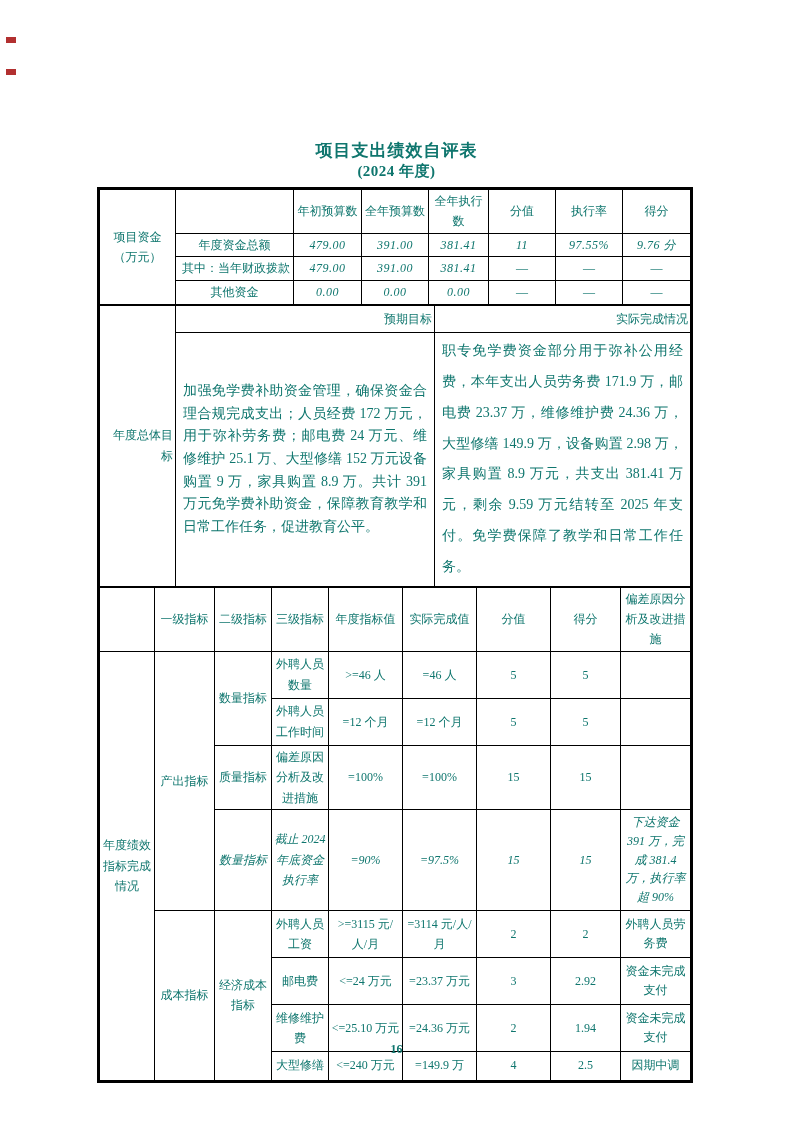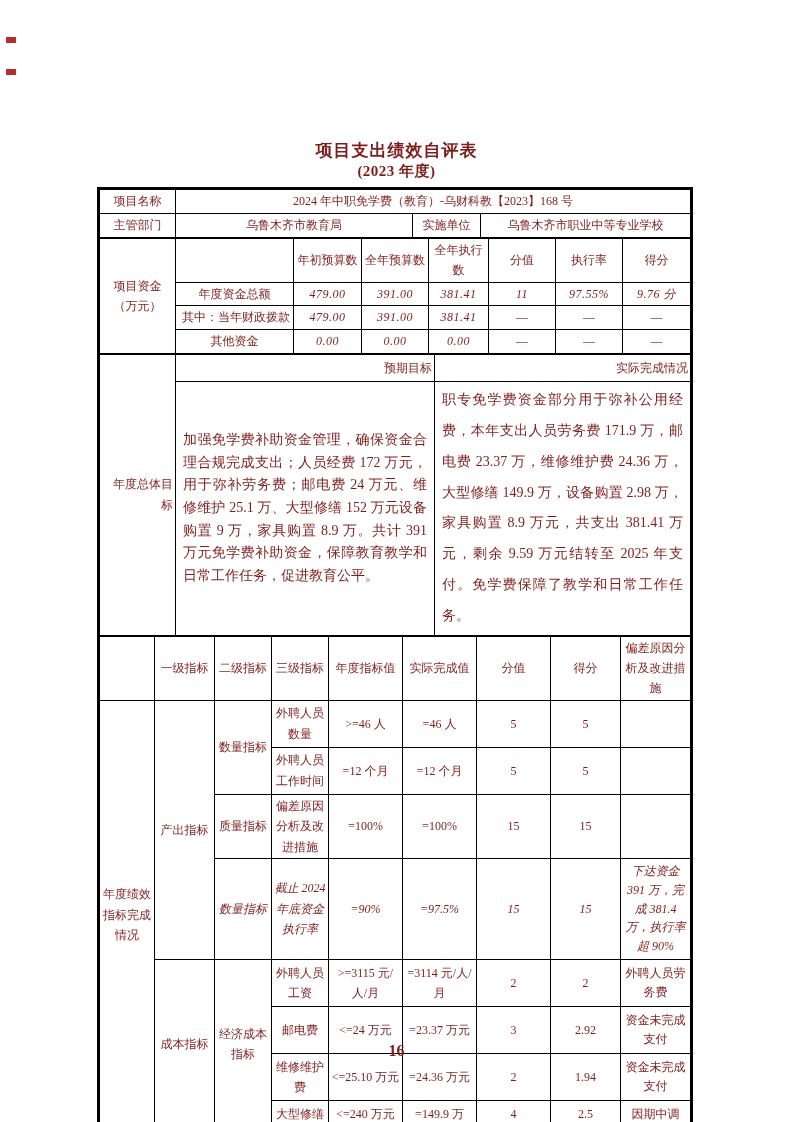--- a/index.html
+++ b/index.html
@@ -1,17 +1,17 @@
 <!DOCTYPE html>
 <html><head>
 <meta charset="utf-8">
 <style>
   html,body{margin:0;padding:0;background:#e8e8e8;}
   .page{position:relative;width:793px;height:1122px;background:#ffffff;margin:0 auto;
-        font-family:"Liberation Serif","DejaVu Serif",serif;color:#7f1d1d;overflow:hidden;}
+        font-family:"Liberation Serif","DejaVu Serif",serif;color:#0f766e;overflow:hidden;}
   .red-mark{position:absolute;left:6px;width:10px;height:6px;}
   .rm1{top:37px;} .rm2{top:69px;}
   .title{position:absolute;top:139px;left:0;width:100%;text-align:center;
          font-size:17px;font-weight:bold;letter-spacing:1px;}
   .subtitle{position:absolute;top:162px;left:0;width:100%;text-align:center;
             font-size:15px;font-weight:bold;letter-spacing:0.5px;}
   .tbl-wrap{position:absolute;left:97px;top:187px;width:592px;border:2px solid #000;background:#fff;}
   table{width:100%;border-collapse:collapse;table-layout:fixed;}
   td{border:1px solid #000;text-align:center;vertical-align:middle;
      font-size:12px;line-height:1.7;padding:1px 2px;word-break:break-word;}
@@ -19,55 +19,35 @@
   .h23 td{height:21px;} .h40 td{height:38px;} .h22 td{height:20px;}
   .h26 td{height:24px;text-align:right;} .h142{height:140px;} .h62 td{height:60px;}
   .h46 td{height:44px;} .h100 td{height:98px;font-style:italic;} .h28 td{height:26px;line-height:1.4;}
   .left{text-align:left;padding-left:6px;}
   .goal-text{text-align:justify;vertical-align:middle;padding:3px 7px;font-size:14px;}
   .goal-expected{line-height:1.62;}
   .goal-actual{line-height:2.2;}
   .note-cell{line-height:1.55;padding:1px 3px;}
   .num{letter-spacing:0.5px;font-style:italic;}
   .page-number{position:absolute;top:1042px;left:0;width:100%;text-align:center;
-               font-size:16px;font-weight:bold;}
+               font-size:12px;font-weight:bold;}
 </style>
 </head>
 <body>
 
 <div class="page">
 
   <div class="red-mark rm1" style="background-color: rgb(178, 48, 48);"></div>
   <div class="red-mark rm2" style="background-color: rgb(178, 48, 48);"></div>
 
   <div class="title">项目支出绩效自评表</div>
-  <div class="subtitle">(2023 年度)</div>
+  <div class="subtitle">(2024 年度)</div>
 
   <div class="tbl-wrap">
 
-    <table>
-      <colgroup>
-          <col style="width:76px">
-          <col style="width:237px">
-          <col style="width:68px">
-          <col>
-        </colgroup>
-      <tbody>
-          <tr class="h23">
-        <td>项目名称</td>
-        <td colspan="3">2024 年中职免学费（教育）-乌财科教【2023】168 号</td>
-      </tr>
-      <tr class="h23">
-        <td>主管部门</td>
-        <td>乌鲁木齐市教育局</td>
-        <td>实施单位</td>
-        <td>乌鲁木齐市职业中等专业学校</td>
-      </tr>
-    </tbody>
-      </table>
 
     <table>
       <colgroup>
           <col style="width:76px">
           <col style="width:118px">
           <col style="width:68px">
           <col style="width:67px">
           <col style="width:60px">
           <col style="width:67px">
           <col style="width:67px">

